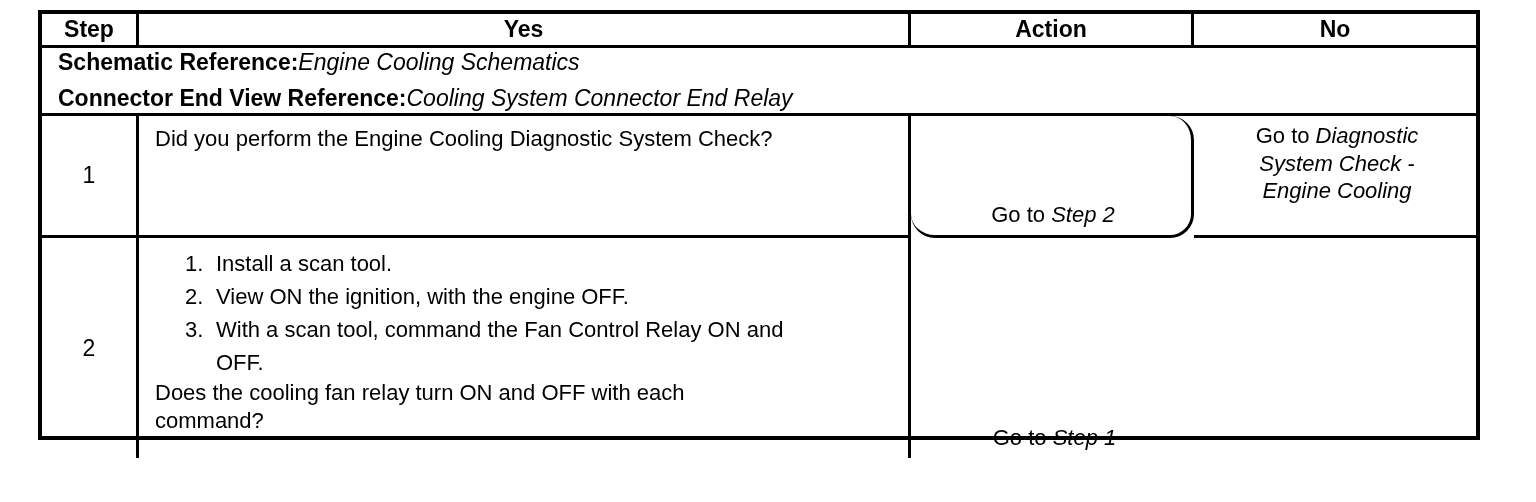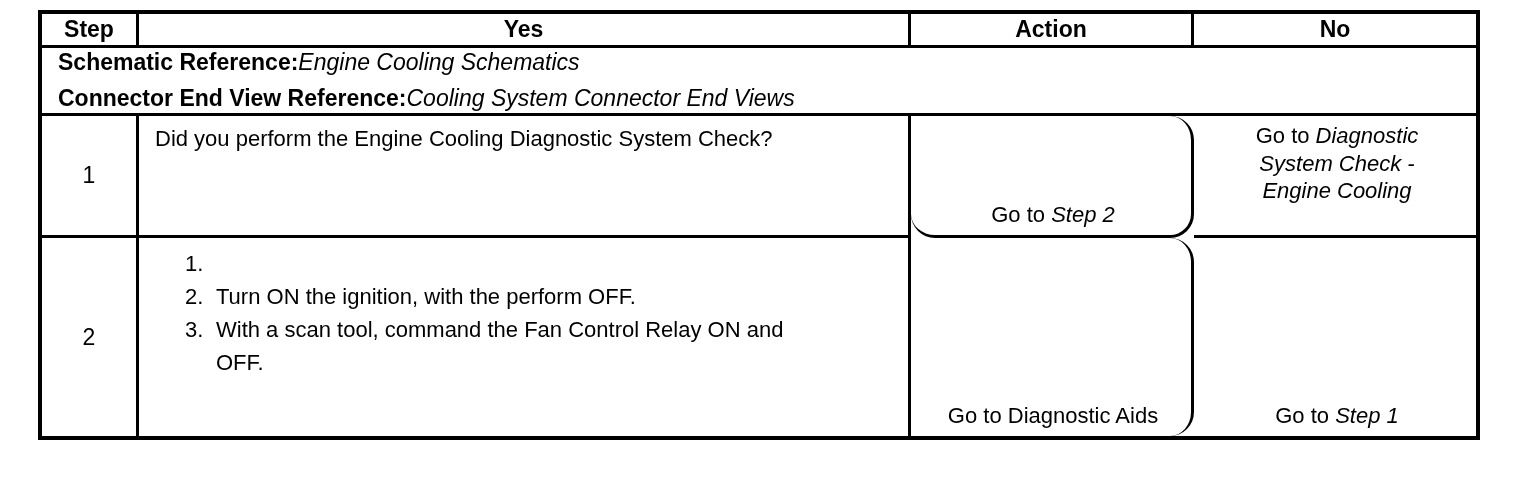--- a/index.html
+++ b/index.html
@@ -94,21 +94,21 @@
     </div>
     <div class="cell hcell last-col">
       <span>No</span>
     </div>
 
     <div class="cell last-col ref-row">
       <div class="ref-line">
         <span class="ref-label">Schematic Reference:</span><span class="ref-value">Engine Cooling Schematics</span>
       </div>
       <div class="ref-line">
-        <span class="ref-label">Connector End View Reference:</span><span class="ref-value">Cooling System Connector End Views</span>
+        <span class="ref-label">Connector End View Reference:</span><span class="ref-value">Cooling System Connector End Relay</span>
       </div>
     </div>
 
     <div class="cell step-cell">
       <span>1</span>
     </div>
     <div class="cell action-cell">
       <div class="question-top">Did you perform the Engine Cooling Diagnostic System Check?</div>
     </div>
     <div class="cell result-cell v-bottom">
@@ -118,32 +118,31 @@
       <div class="narrow-wrap"><span>Go to </span><span class="italic">Diagnostic System Check - Engine Cooling</span></div>
     </div>
 
     <div class="cell step-cell last-row">
       <span>2</span>
     </div>
     <div class="cell action-cell action-flex last-row">
       <div class="action-list">
         <div class="action-item">
           <span class="num">1.</span>
+          <span class="txt">Install a scan tool.</span>
         </div>
         <div class="action-item">
           <span class="num">2.</span>
-          <span class="txt">Turn ON the ignition, with the perform OFF.</span>
+          <span class="txt">View ON the ignition, with the engine OFF.</span>
         </div>
         <div class="action-item">
           <span class="num">3.</span>
           <span class="txt">With a scan tool, command the Fan Control Relay ON and OFF.</span>
         </div>
       </div>
-    </div>
-    <div class="cell result-cell v-bottom last-row">
-      <div>Go to Diagnostic Aids</div>
+      <div class="question-bottom">Does the cooling fan relay turn ON and OFF with each command?</div>
     </div>
     <div class="cell last-col last-row result-cell v-bottom">
       <div><span>Go to </span><span class="italic">Step 1</span></div>
     </div>
 
   </div>
 </div>
 
 </body></html>

